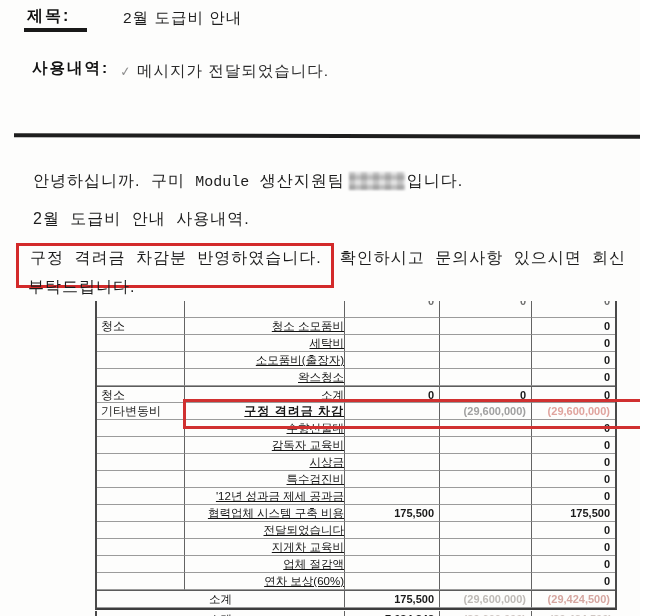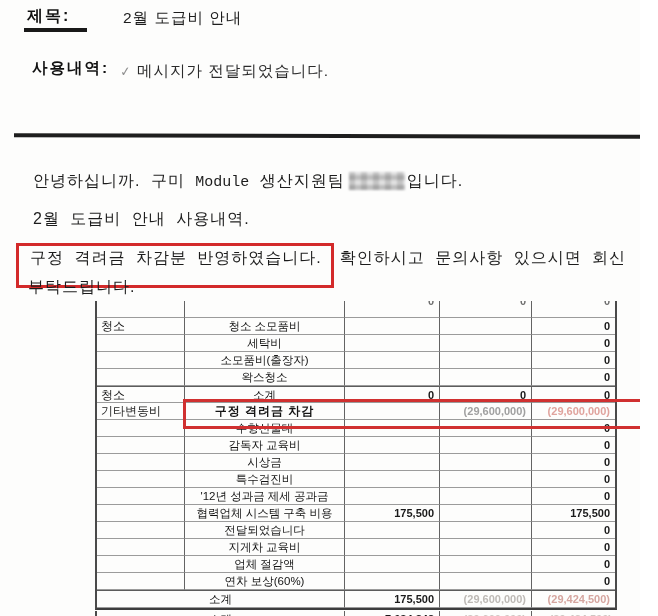--- a/index.html
+++ b/index.html
@@ -41,21 +41,21 @@
     border-left:2px solid #4a4a4a;border-right:2px solid #4a4a4a;border-bottom:2px solid #3d3d3d;
     background:#fdfdfc;
   }
   .trow{display:grid;grid-template-columns:88px 160px 95px 92px 1fr;height:17px;}
   .cell{
     border-right:1px solid #636363;border-bottom:1px solid #9b9b9b;
     overflow:hidden;box-sizing:border-box;
   }
   .cell span{display:block;line-height:16px;}
   .c-cat{padding-left:4px;font-size:12px;color:#1a1a1a;}
-  .c-item{text-align:center;font-size:11.5px;color:#141414;}
+  .c-item{text-align:right;font-size:11.5px;color:#141414;text-decoration:underline;}
   .c-label{grid-column:1/3;text-align:center;font-size:11.5px;color:#141414;}
   .c-val{text-align:right;padding-right:5px;font-size:11px;font-weight:600;color:#1a1a1a;}
   .v3{border-right:none;}
   
   .partial-top .cell{color:#6e6e6e;}
   .partial-top .cell span{margin-top:-8px;color:#6e6e6e;}
   .subtotal .cell, .subtotal-merged .cell{border-top:1px solid #5c5c5c;}
   .subtotal-merged{height:18px;}
   .subtotal-merged .cell span{line-height:17px;}
   .highlight .c-item span{font-size:12px;font-weight:600;letter-spacing:1px;}

